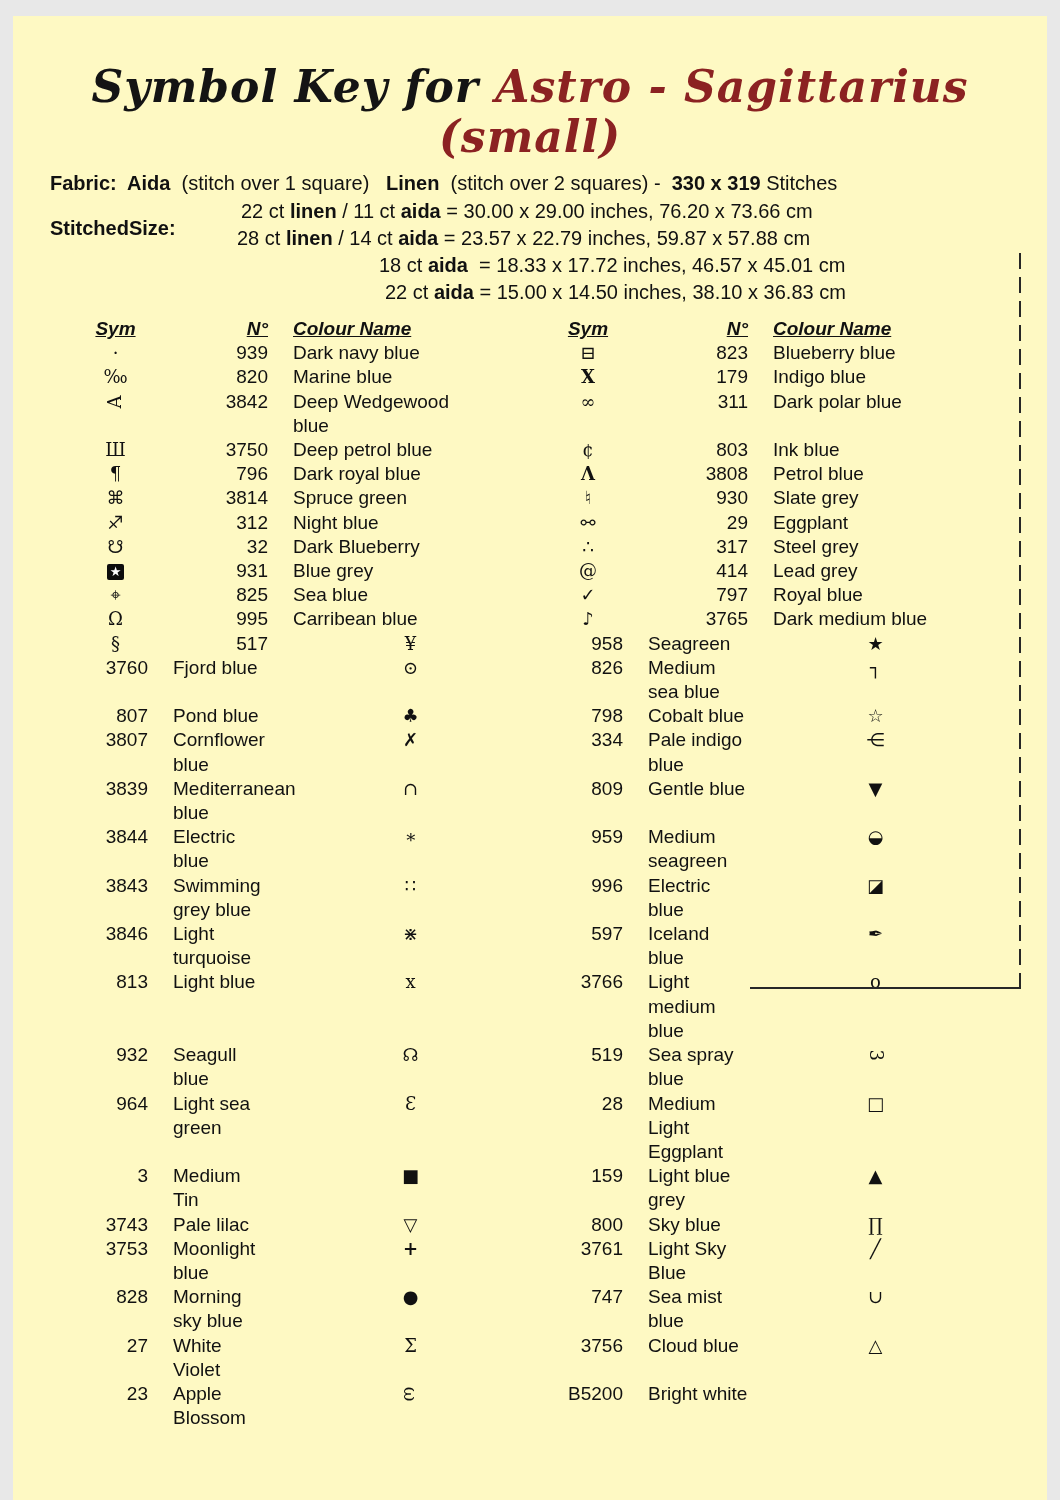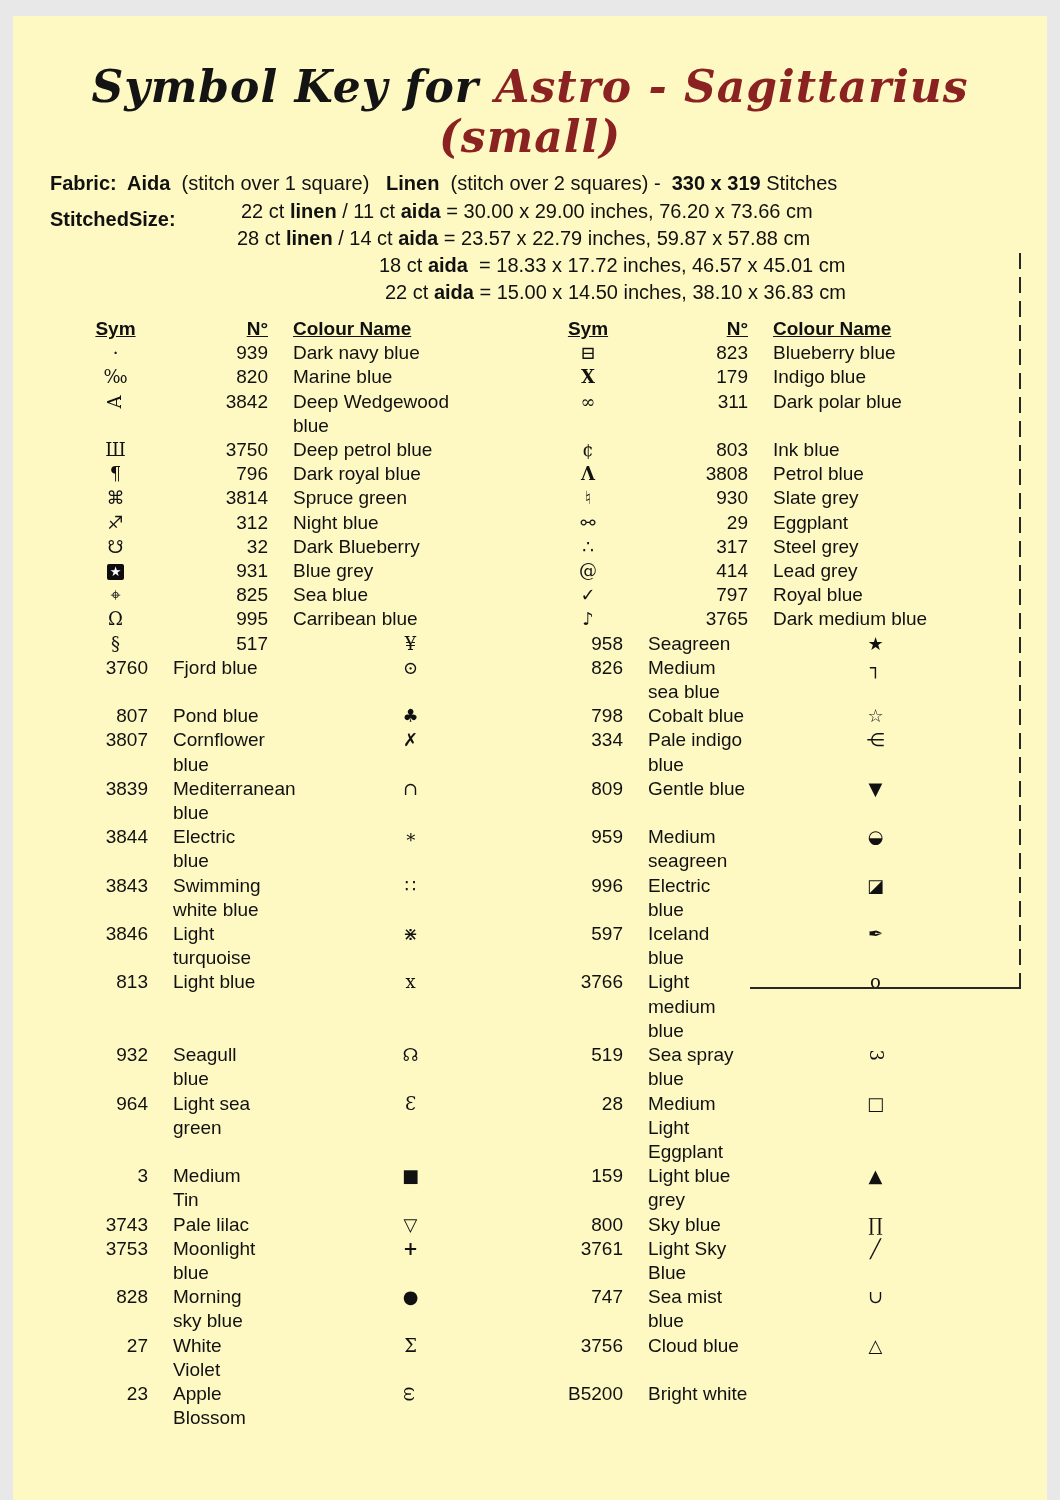--- a/index.html
+++ b/index.html
@@ -25,39 +25,39 @@
   .title .t2{color:#8b2222;}
   
   .fabric-line{
     margin:8px 0 0 37px;
     font-size:20px;line-height:26px;white-space:pre;
   }
   .fabric-line .b{font-weight:bold;}
   
   .size-block{position:relative;margin-top:2px;}
   .size-label{
-    position:absolute;left:37px;top:8px;
+    position:absolute;left:37px;top:17px;
     font-weight:bold;font-size:20px;line-height:27px;
   }
   .size-line{font-size:20px;line-height:27px;white-space:pre;}
   .size-line .b{font-weight:bold;}
   .size-line:nth-child(1){margin-left:228px;}
   .size-line:nth-child(2){margin-left:224px;}
   .size-line:nth-child(3){margin-left:366px;}
   .size-line:nth-child(4){margin-left:372px;}
   
   #key-grid{
     margin:11px 0 0 70px;
     display:grid;
     grid-template-columns:65px 120px 285px 70px 125px 255px;
     align-items:start;
   }
   .cell{font-size:19px;line-height:24.2px;}
   .hdr{font-weight:bold;}
-  .hdr span{text-decoration:underline;}
+  .hdr span{text-decoration:underline;font-style:italic;}
   .sym-cell{text-align:center;font-family:"DejaVu Serif","DejaVu Sans",serif;font-size:18px;}
   .no-cell{text-align:right;}
   .name-cell{padding-left:25px;white-space:pre-line;}
   .sym-bold{font-weight:bold;}
   .sym-box{
     display:inline-block;background:#0d0d0d;color:#fff;
     font-size:13px;line-height:16px;height:16px;width:17px;
     border-radius:2px;vertical-align:1px;
   }
   .rot-cw{display:inline-block;transform:rotate(90deg);}
@@ -195,21 +195,21 @@
       <div class="cell no-cell">809</div>
       <div class="cell name-cell">Gentle blue</div>
       <div class="cell sym-cell"><span>▼</span></div>
       <div class="cell no-cell">3844</div>
       <div class="cell name-cell">Electric blue</div>
       <div class="cell sym-cell"><span>∗</span></div>
       <div class="cell no-cell">959</div>
       <div class="cell name-cell">Medium seagreen</div>
       <div class="cell sym-cell"><span>◒</span></div>
       <div class="cell no-cell">3843</div>
-      <div class="cell name-cell">Swimming white blue</div>
+      <div class="cell name-cell">Swimming grey blue</div>
       <div class="cell sym-cell"><span>∷</span></div>
       <div class="cell no-cell">996</div>
       <div class="cell name-cell">Electric blue</div>
       <div class="cell sym-cell"><span>◪</span></div>
       <div class="cell no-cell">3846</div>
       <div class="cell name-cell">Light turquoise</div>
       <div class="cell sym-cell"><span>⋇</span></div>
       <div class="cell no-cell">597</div>
       <div class="cell name-cell">Iceland blue</div>
       <div class="cell sym-cell"><span>✒</span></div>

